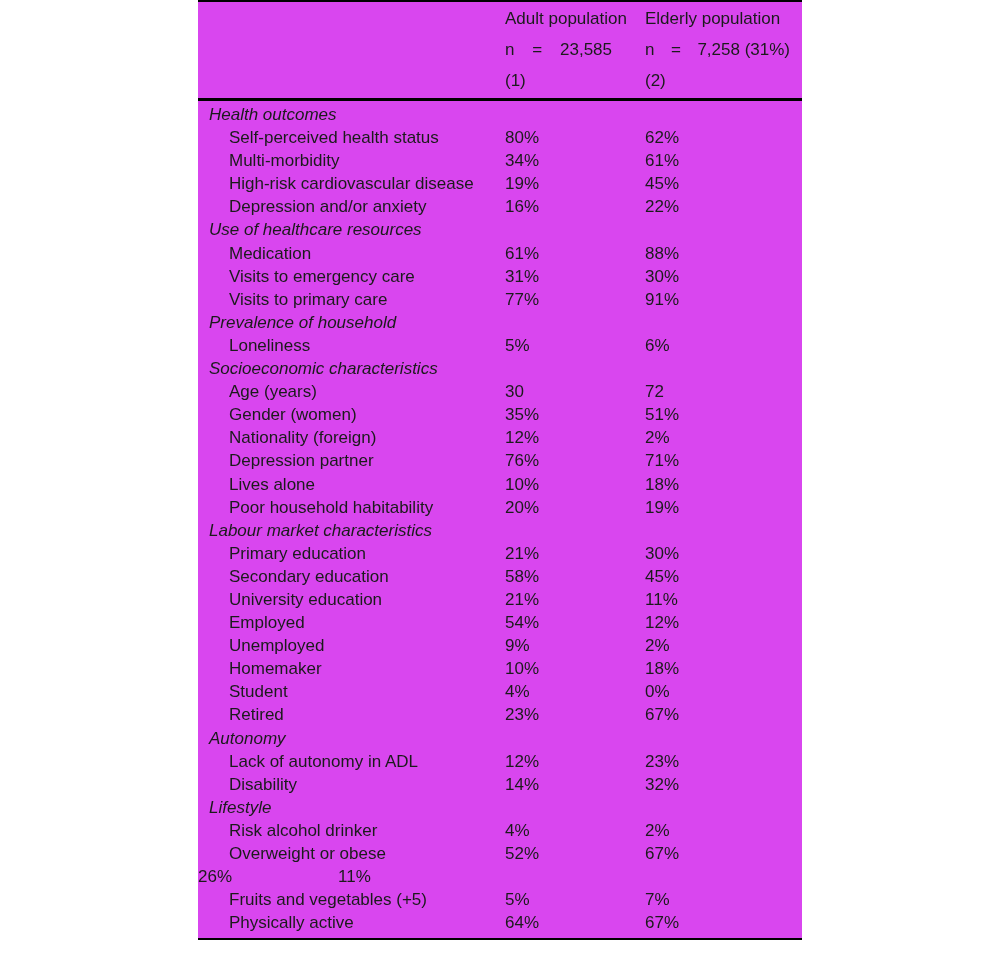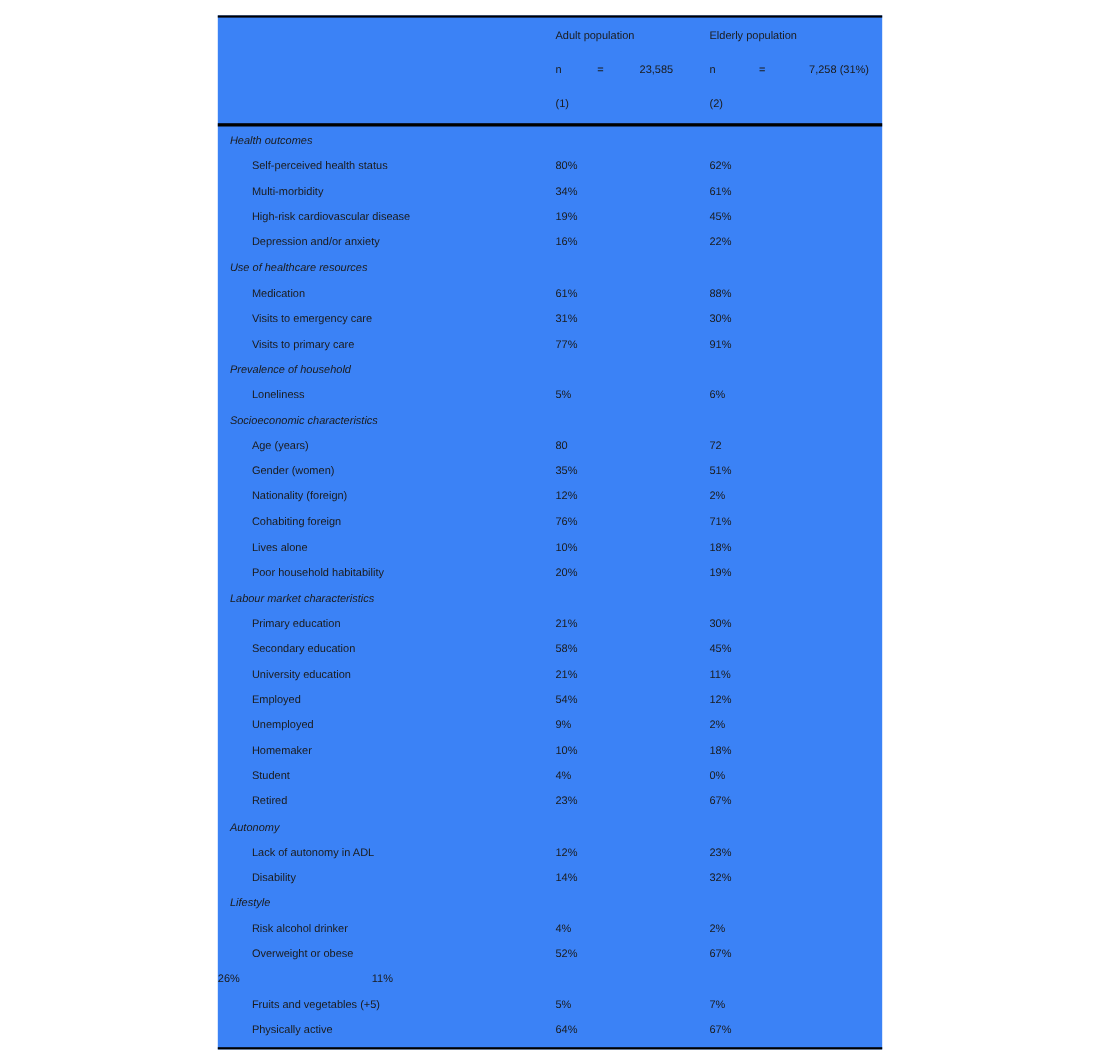--- a/index.html
+++ b/index.html
@@ -15,27 +15,27 @@
   .page {
     position: relative;
     width: 1000px;
     height: 960px;
     background: #ffffff;
     overflow: hidden;
   }
   .stat-table {
     position: absolute;
     left: 198px;
-    top: 14px;
+    top: 0;
     width: 604px;
     box-sizing: border-box;
-    background: #3b82f6;
+    background: #d946ef;
     border-top: 2px solid #000000;
     border-bottom: 2px solid #000000;
-    font-size: 10px;
+    font-size: 17px;
   }
   .thead {
     display: flex;
     border-bottom: 3px solid #000000;
   }
   .thead .cell {
     line-height: 31px;
     padding-top: 1px;
     padding-bottom: 2px;
   }
@@ -167,35 +167,35 @@
           <div class="cell adult-col">5%</div>
           <div class="cell elderly-col">6%</div>
         </div>
         <div class="row">
           <div class="cell label-col section-label">Socioeconomic characteristics</div>
           <div class="cell adult-col"></div>
           <div class="cell elderly-col"></div>
         </div>
         <div class="row">
           <div class="cell label-col item-label">Age (years)</div>
-          <div class="cell adult-col">80</div>
+          <div class="cell adult-col">30</div>
           <div class="cell elderly-col">72</div>
         </div>
         <div class="row">
           <div class="cell label-col item-label">Gender (women)</div>
           <div class="cell adult-col">35%</div>
           <div class="cell elderly-col">51%</div>
         </div>
         <div class="row">
           <div class="cell label-col item-label">Nationality (foreign)</div>
           <div class="cell adult-col">12%</div>
           <div class="cell elderly-col">2%</div>
         </div>
         <div class="row">
-          <div class="cell label-col item-label">Cohabiting foreign</div>
+          <div class="cell label-col item-label">Depression partner</div>
           <div class="cell adult-col">76%</div>
           <div class="cell elderly-col">71%</div>
         </div>
         <div class="row">
           <div class="cell label-col item-label">Lives alone</div>
           <div class="cell adult-col">10%</div>
           <div class="cell elderly-col">18%</div>
         </div>
         <div class="row">
           <div class="cell label-col item-label">Poor household habitability</div>

